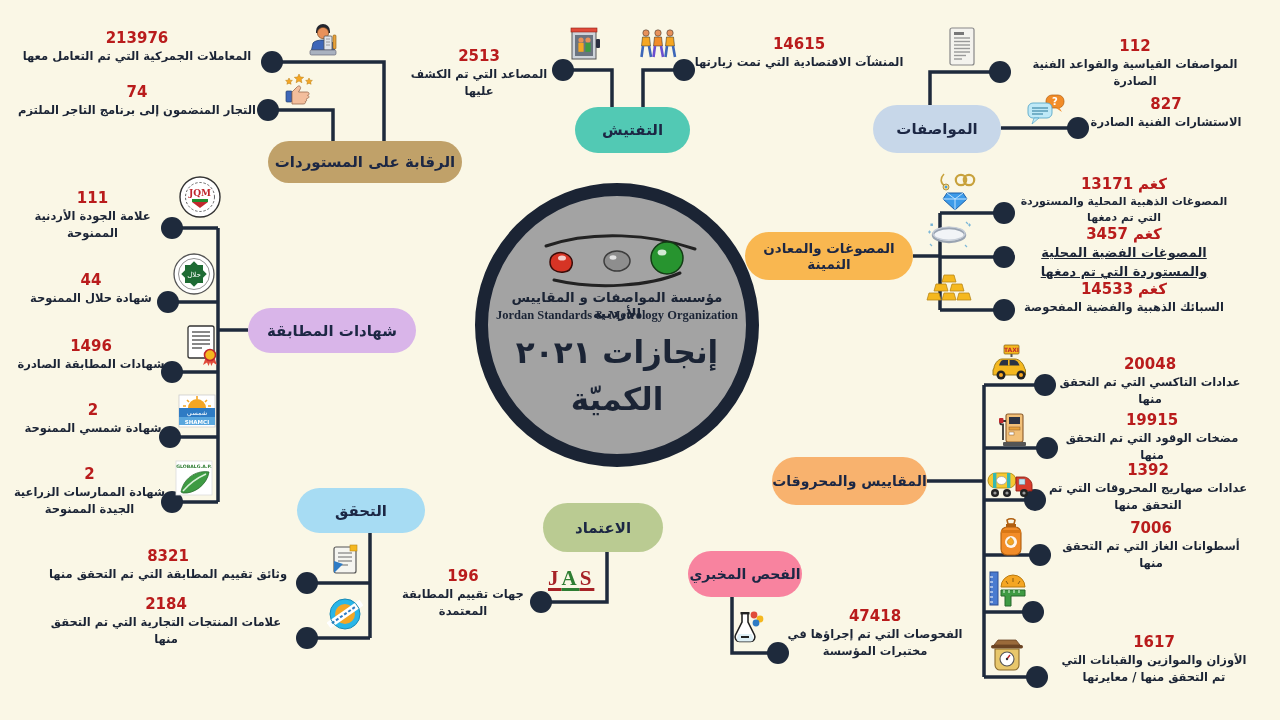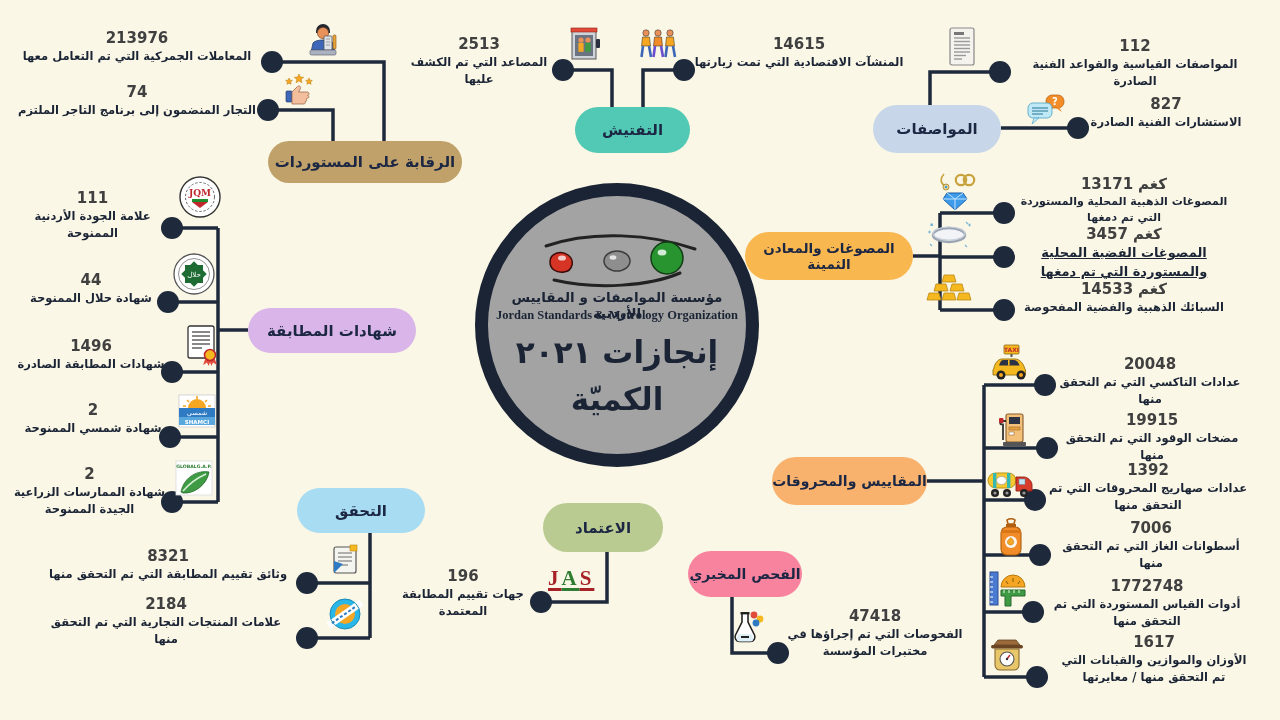--- a/index.html
+++ b/index.html
@@ -2,21 +2,21 @@
 <html lang="ar"><head>
 <meta charset="utf-8">
 <style>
   html,body{margin:0;padding:0;}
   body{background:#FAF7E6;font-family:"DejaVu Sans",sans-serif;}
   #canvas{position:relative;width:1280px;height:720px;background:#FAF7E6;overflow:hidden;}
   #wires{position:absolute;left:0;top:0;z-index:1;}
   .pill{position:absolute;z-index:3;display:flex;align-items:center;justify-content:center;
         border-radius:26px;color:#1c2744;font-weight:700;font-size:15px;direction:rtl;text-align:center;}
   .item{position:absolute;z-index:2;text-align:center;color:#10131f;}
-  .num{font-weight:700;font-size:15px;direction:ltr;line-height:1.15;color:#404040;}
+  .num{font-weight:700;font-size:15px;direction:ltr;line-height:1.15;color:#b91c1c;}
   .num .unit{margin-left:5px;}
   .lbl{font-weight:700;font-size:11.5px;direction:rtl;line-height:1.45;color:#1b2435;margin-top:1px;}
   .icon{position:absolute;z-index:2;line-height:0;}
   #center-circle{position:absolute;left:475px;top:183px;width:284px;height:284px;box-sizing:border-box;
         border:13px solid #1B2434;border-radius:50%;background:#a3a3a3;z-index:2;}
   .cc{position:absolute;left:0;width:100%;text-align:center;color:#1b2435;}
   #org-name-ar{top:93px;font-size:13.5px;font-weight:700;direction:rtl;}
   #org-name-en{top:112px;font-size:12.5px;font-weight:700;font-family:"Liberation Serif","DejaVu Serif",serif;}
   #center-title-1{top:138px;font-size:31px;font-weight:700;direction:rtl;}
   #center-title-2{top:185px;font-size:31px;font-weight:700;direction:rtl;}
@@ -122,21 +122,21 @@
 
   <div class="item" style="left:16px;top:30px;width:242px;">
     <div class="num"><span>213976</span></div>
     <div class="lbl">المعاملات الجمركية التي تم التعامل معها</div>
   </div>
   <div class="item" style="left:16px;top:84px;width:242px;">
     <div class="num"><span>74</span></div>
     <div class="lbl">التجار المنضمون إلى برنامج التاجر الملتزم</div>
   </div>
 
-  <div class="item" style="left:404px;top:36px;width:150px;">
+  <div class="item" style="left:404px;top:48px;width:150px;">
     <div class="num"><span>2513</span></div>
     <div class="lbl">المصاعد التي تم الكشف عليها</div>
   </div>
   <div class="item" style="left:690px;top:36px;width:218px;">
     <div class="num"><span>14615</span></div>
     <div class="lbl">المنشآت الاقتصادية التي تمت زيارتها</div>
   </div>
 
   <div class="item" style="left:1016px;top:38px;width:238px;">
     <div class="num"><span>112</span></div>
@@ -208,24 +208,20 @@
     <div class="num"><span>19915</span></div>
     <div class="lbl">مضخات الوقود التي تم التحقق منها</div>
   </div>
   <div class="item" style="left:1042px;top:462px;width:212px;">
     <div class="num"><span>1392</span></div>
     <div class="lbl">عدادات صهاريج المحروقات التي تم التحقق منها</div>
   </div>
   <div class="item" style="left:1050px;top:520px;width:202px;">
     <div class="num"><span>7006</span></div>
     <div class="lbl">أسطوانات الغاز التي تم التحقق منها</div>
-  </div>
-  <div class="item" style="left:1040px;top:578px;width:214px;">
-    <div class="num"><span>1772748</span></div>
-    <div class="lbl">أدوات القياس المستوردة التي تم التحقق منها</div>
   </div>
   <div class="item" style="left:1056px;top:634px;width:196px;">
     <div class="num"><span>1617</span></div>
     <div class="lbl">الأوزان والموازين والقبانات التي تم التحقق منها / معايرتها</div>
   </div>
 
   <div class="icon" style="left:304px;top:22px;">
     <svg width="38" height="38" viewBox="0 0 38 38">
       <path d="M12 9a7 7 0 0 1 14 0v2H12z" fill="#23262f"></path>
       <circle cx="19" cy="11" r="5.6" fill="#E8915A" stroke="#7c4a24" stroke-width="0.7"></circle>

